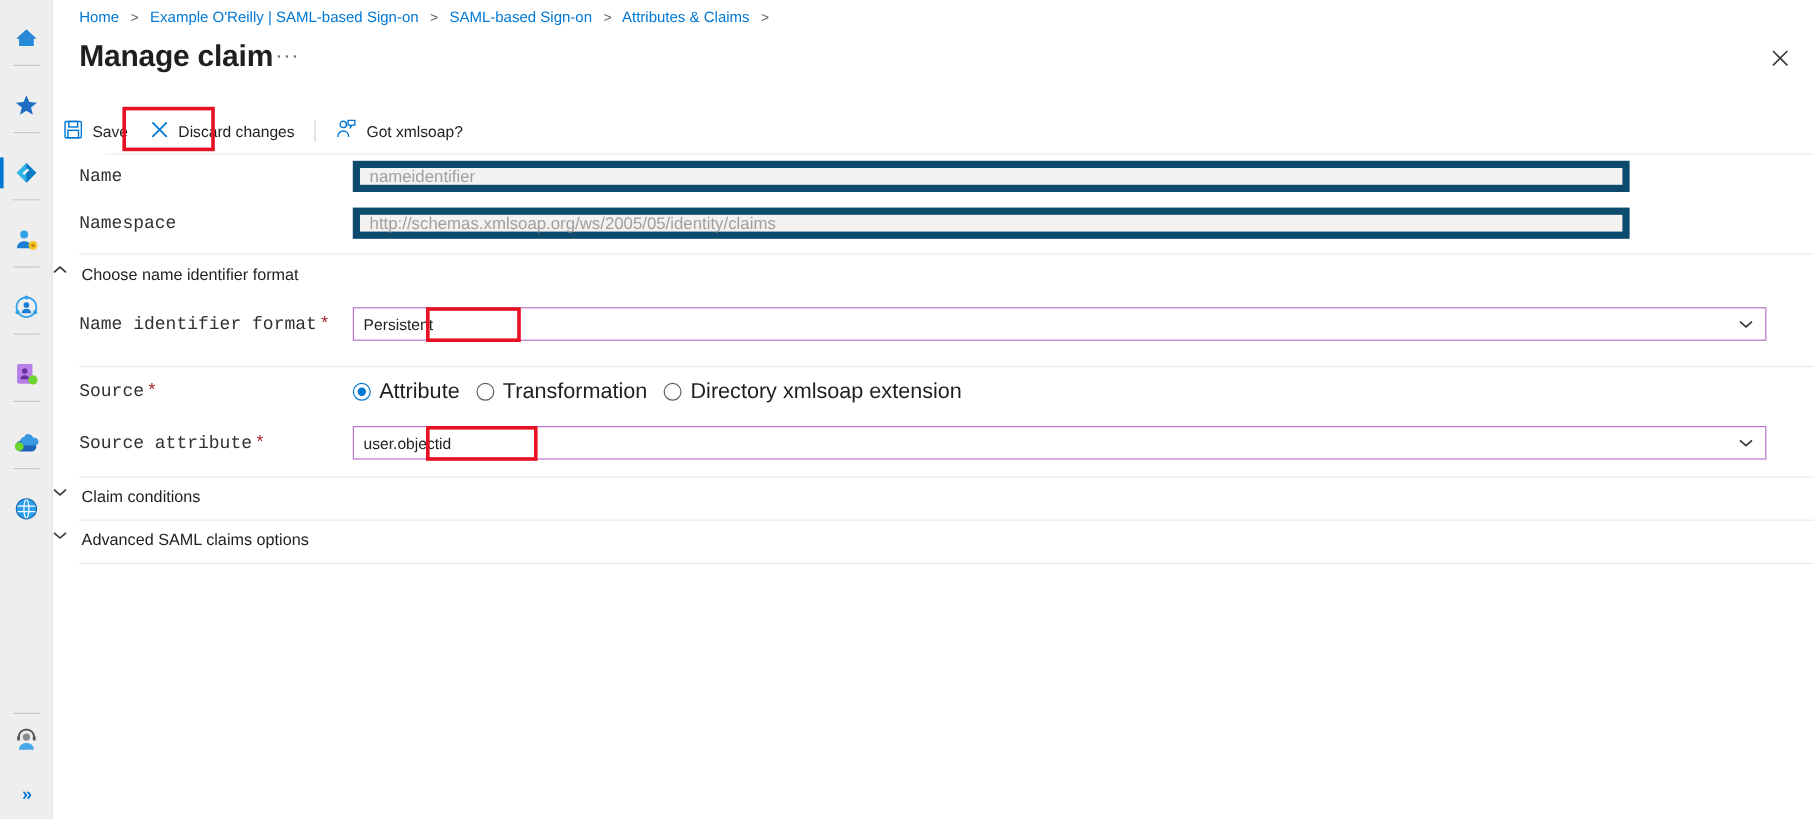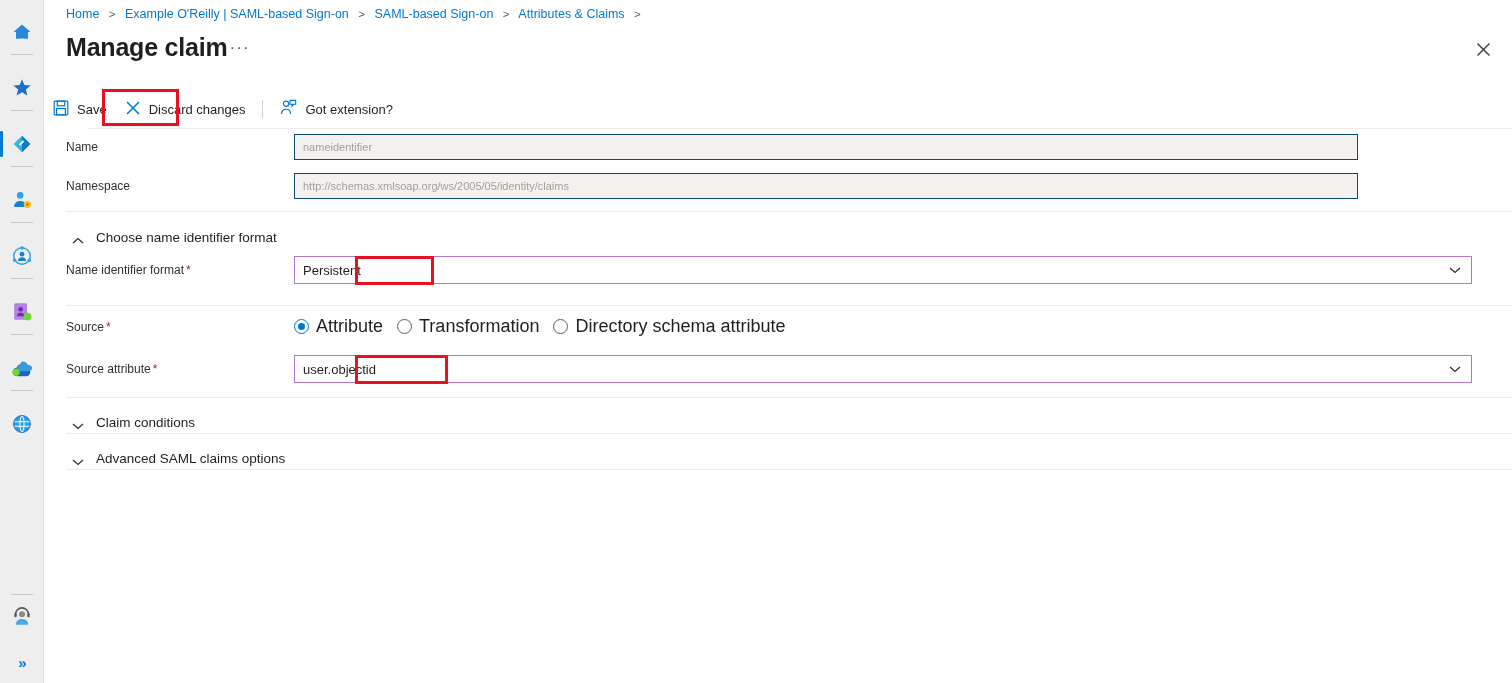--- a/index.html
+++ b/index.html
@@ -116,51 +116,51 @@
     pointer-events: none;
   }
 
   
   .form-row {
     position: absolute; left: 0; width: 100%;
     display: flex; align-items: center;
   }
   .form-label {
     width: 250px; padding-left: 22px;
-    font-size: 12px; color: #323130;
+    font-size: 15px; color: #323130;
     flex: 0 0 250px;
+    font-family: Liberation Mono, monospace;
   }
   .req { color: #a4262c; margin-left: 2px; }
 
   .txt-disabled {
     height: 26px; width: 1064px;
     background: #f3f2f1;
-    border: 1px solid #0c4a6e;
-    font-size: 11px; color: #a19f9d;
+    border: 6px solid #0c4a6e;
+    font-size: 14px; color: #a19f9d;
     padding: 0 8px;
     display: flex; align-items: center;
     font-family: "Liberation Sans", sans-serif;
   }
 
   .dropdown {
     height: 28px; width: 1178px;
     background: #ffffff;
     border: 1px solid #b673c9;
     display: flex; align-items: center;
     justify-content: space-between;
     padding: 0 10px 0 8px;
     font-size: 13px; color: #201f1e;
     cursor: pointer;
   }
   .dd-chevron { color: #323130; display: flex; align-items: center; }
 
   .section-head {
     position: absolute; left: 0; width: 100%;
-    display: flex; align-items: flex-end; gap: 12px;
-    padding-left: 28px;
+    display: flex; align-items: flex-start; gap: 12px;
     font-size: 13.5px; color: #201f1e;
     cursor: pointer; height: 24px;
   }
   .chev { width: 12px; display: flex; align-items: center; justify-content: center; color: #323130; }
 
   .hrule {
     position: absolute; left: 22px; width: 1468px; height: 1px; background: #edebe9;
   }
 
   
@@ -347,21 +347,21 @@
       <div class="cmd-sep"></div>
 
       <div class="cmd">
         <span>
           <svg width="17" height="17" viewBox="0 0 18 18">
             <circle cx="6.4" cy="5" r="2.8" fill="none" stroke="#0078d4" stroke-width="1.2"></circle>
             <path d="M1.6 16 c0-3.3 2.2-5.2 4.8-5.2 s4.8 1.9 4.8 5.2" fill="none" stroke="#0078d4" stroke-width="1.2"></path>
             <path d="M10.6 1.4 h6 v4.2 h-2.4 l-1.5 2 v-2 h-2.1Z" fill="none" stroke="#0078d4" stroke-width="1.2"></path>
           </svg>
         </span>
-        <span>Got extension?</span>
+        <span>Got xmlsoap?</span>
       </div>
     </div>
     <div id="cmdbar-underline"></div>
     <div id="save-annot"></div>
 
     <div class="form-row" style="top:134px">
       <div class="form-label">Name</div>
       <div class="txt-disabled">nameidentifier</div>
     </div>
 
@@ -408,21 +408,21 @@
               <span class="radio-dot"></span>
             </span>
           <span>Attribute</span>
         </div>
         <div class="radio-opt">
           <span class="radio-circle"></span>
           <span>Transformation</span>
         </div>
         <div class="radio-opt">
           <span class="radio-circle"></span>
-          <span>Directory schema attribute</span>
+          <span>Directory xmlsoap extension</span>
         </div>
       </div>
     </div>
 
     <div class="form-row" style="top:355px">
       <div class="form-label">
         <span>Source attribute</span><span class="req">*</span>
       </div>
       <div class="dropdown">
         <span>user.objectid</span>

